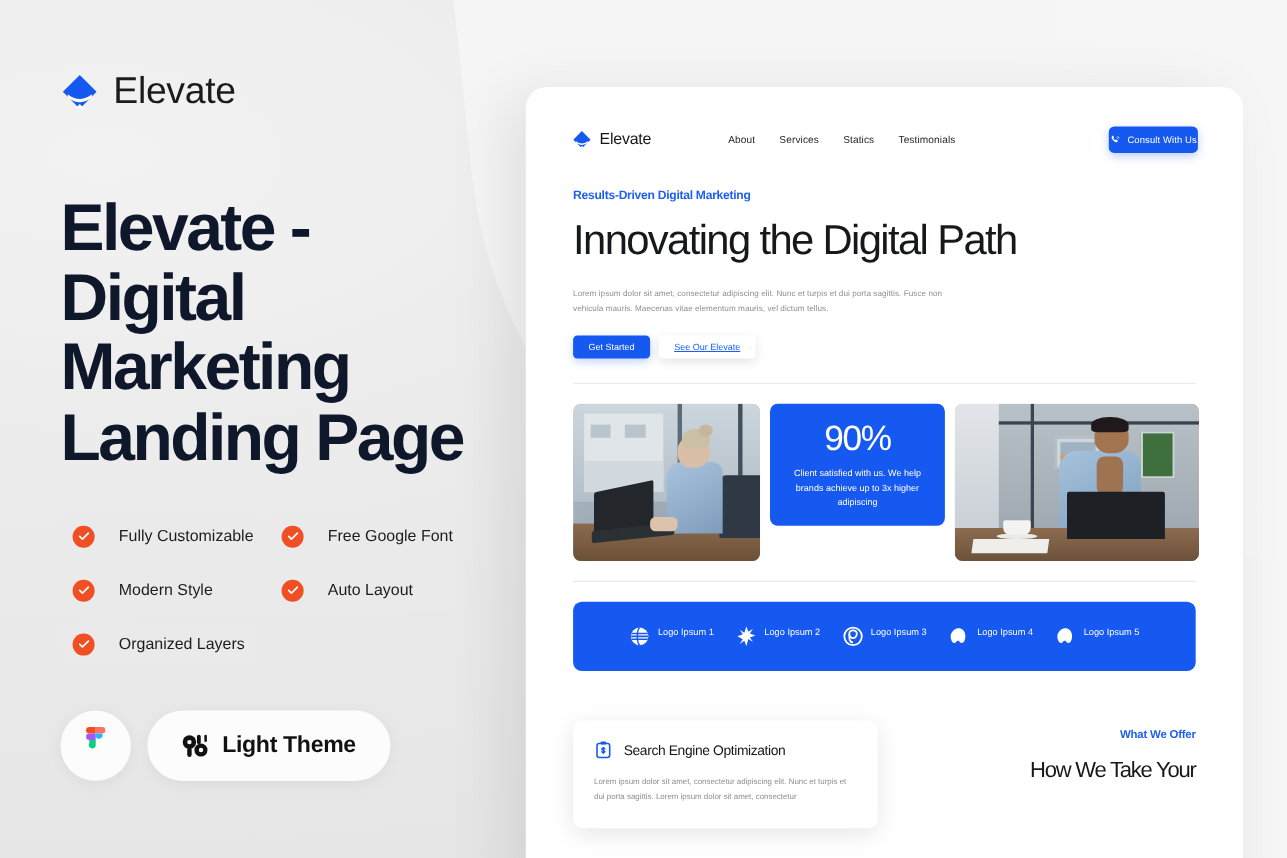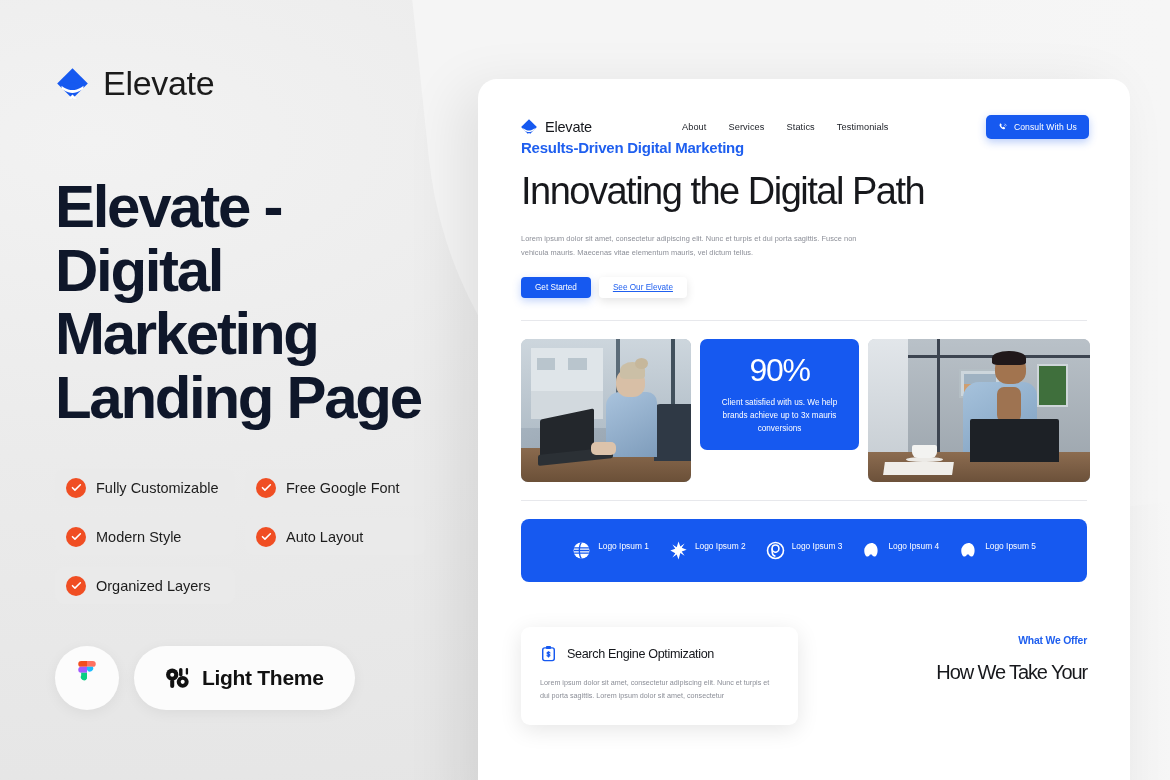--- a/index.html
+++ b/index.html
@@ -77,21 +77,21 @@
     flex-wrap: wrap;
     gap: 12px 10px;
     width: 372px;
   }
   .tag {
     height: 37px;
     background: #eaeaea;
     border-radius: 9px;
     display: flex;
     align-items: center;
-    gap: 10px;
+    gap: 22px;
     padding: 0 16px 0 11px;
   }
   .tag.w1 { width: 180px; }
   .tag.w2 { width: 181px; }
   .check {
     width: 20px; height: 20px;
     border-radius: 50%;
     background: #f04e23;
     display: flex;
     align-items: center;
@@ -156,46 +156,47 @@
     align-items: center;
     padding: 36px 41px 0 42px;
   }
   .m-brand { display: flex; align-items: center; gap: 7px; }
   .m-brand-mark { width: 18px; height: 18px; display:block; }
   .m-brand-name { font-size: 14.5px; color: #15171c; letter-spacing: -0.2px; }
 
   .m-links {
     display: flex;
     gap: 22px;
-    margin-left: 90px;
+    margin-left: 70px;
   }
   .m-link {
     font-size: 9.2px;
     color: #1c1f26;
     letter-spacing: 0.1px;
     white-space: nowrap;
   }
 
   .m-cta {
     margin-left: auto;
     height: 24px;
     background: #1659f0;
     border-radius: 5px;
     display: flex;
     align-items: center;
     gap: 6px;
-    padding: 0 12px;
+    padding: 0 1px;
     box-shadow: 0 3px 9px rgba(22,89,240,0.30);
   }
   .m-cta svg { width: 10px; height: 10px; display: block; }
   .m-cta span { font-size: 8.6px; color: #fff; white-space: nowrap; letter-spacing: 0.1px; }
 
   .m-hero { padding: 0 44px 0 43px; }
   .m-eyebrow {
-    font-size: 15px;
+    margin-top: 33px;
+    font-size: 11px;
     font-weight: 700;
     color: #1f5fef;
     letter-spacing: -0.25px;
   }
   .m-h1 {
     margin-top: 13px;
     font-size: 38px;
     line-height: 1.21;
     font-weight: 400;
     color: #17181c;
@@ -560,21 +561,21 @@
         <div class="pa-hair"></div>
         <div class="pa-bun"></div>
         <div class="pa-lap-screen"></div>
         <div class="pa-lap-base"></div>
         <div class="pa-hands"></div>
       </div>
     </div>
 
     <div class="m-stat">
       <div class="m-stat-num">90%</div>
-      <div class="m-stat-txt">Client satisfied with us. We help brands achieve up to 3x mauris conversions</div>
+      <div class="m-stat-txt">Client satisfied with us. We help brands achieve up to 3x higher adipiscing</div>
     </div>
 
     <div class="m-img wide">
       <div class="photo-b">
         <div class="pb-glass"></div>
         <div class="pb-wallL"></div>
         <div class="pb-frame-top"></div>
         <div class="pb-frame-v"></div>
         <div class="pb-art1"></div>
         <div class="pb-art2"></div>

